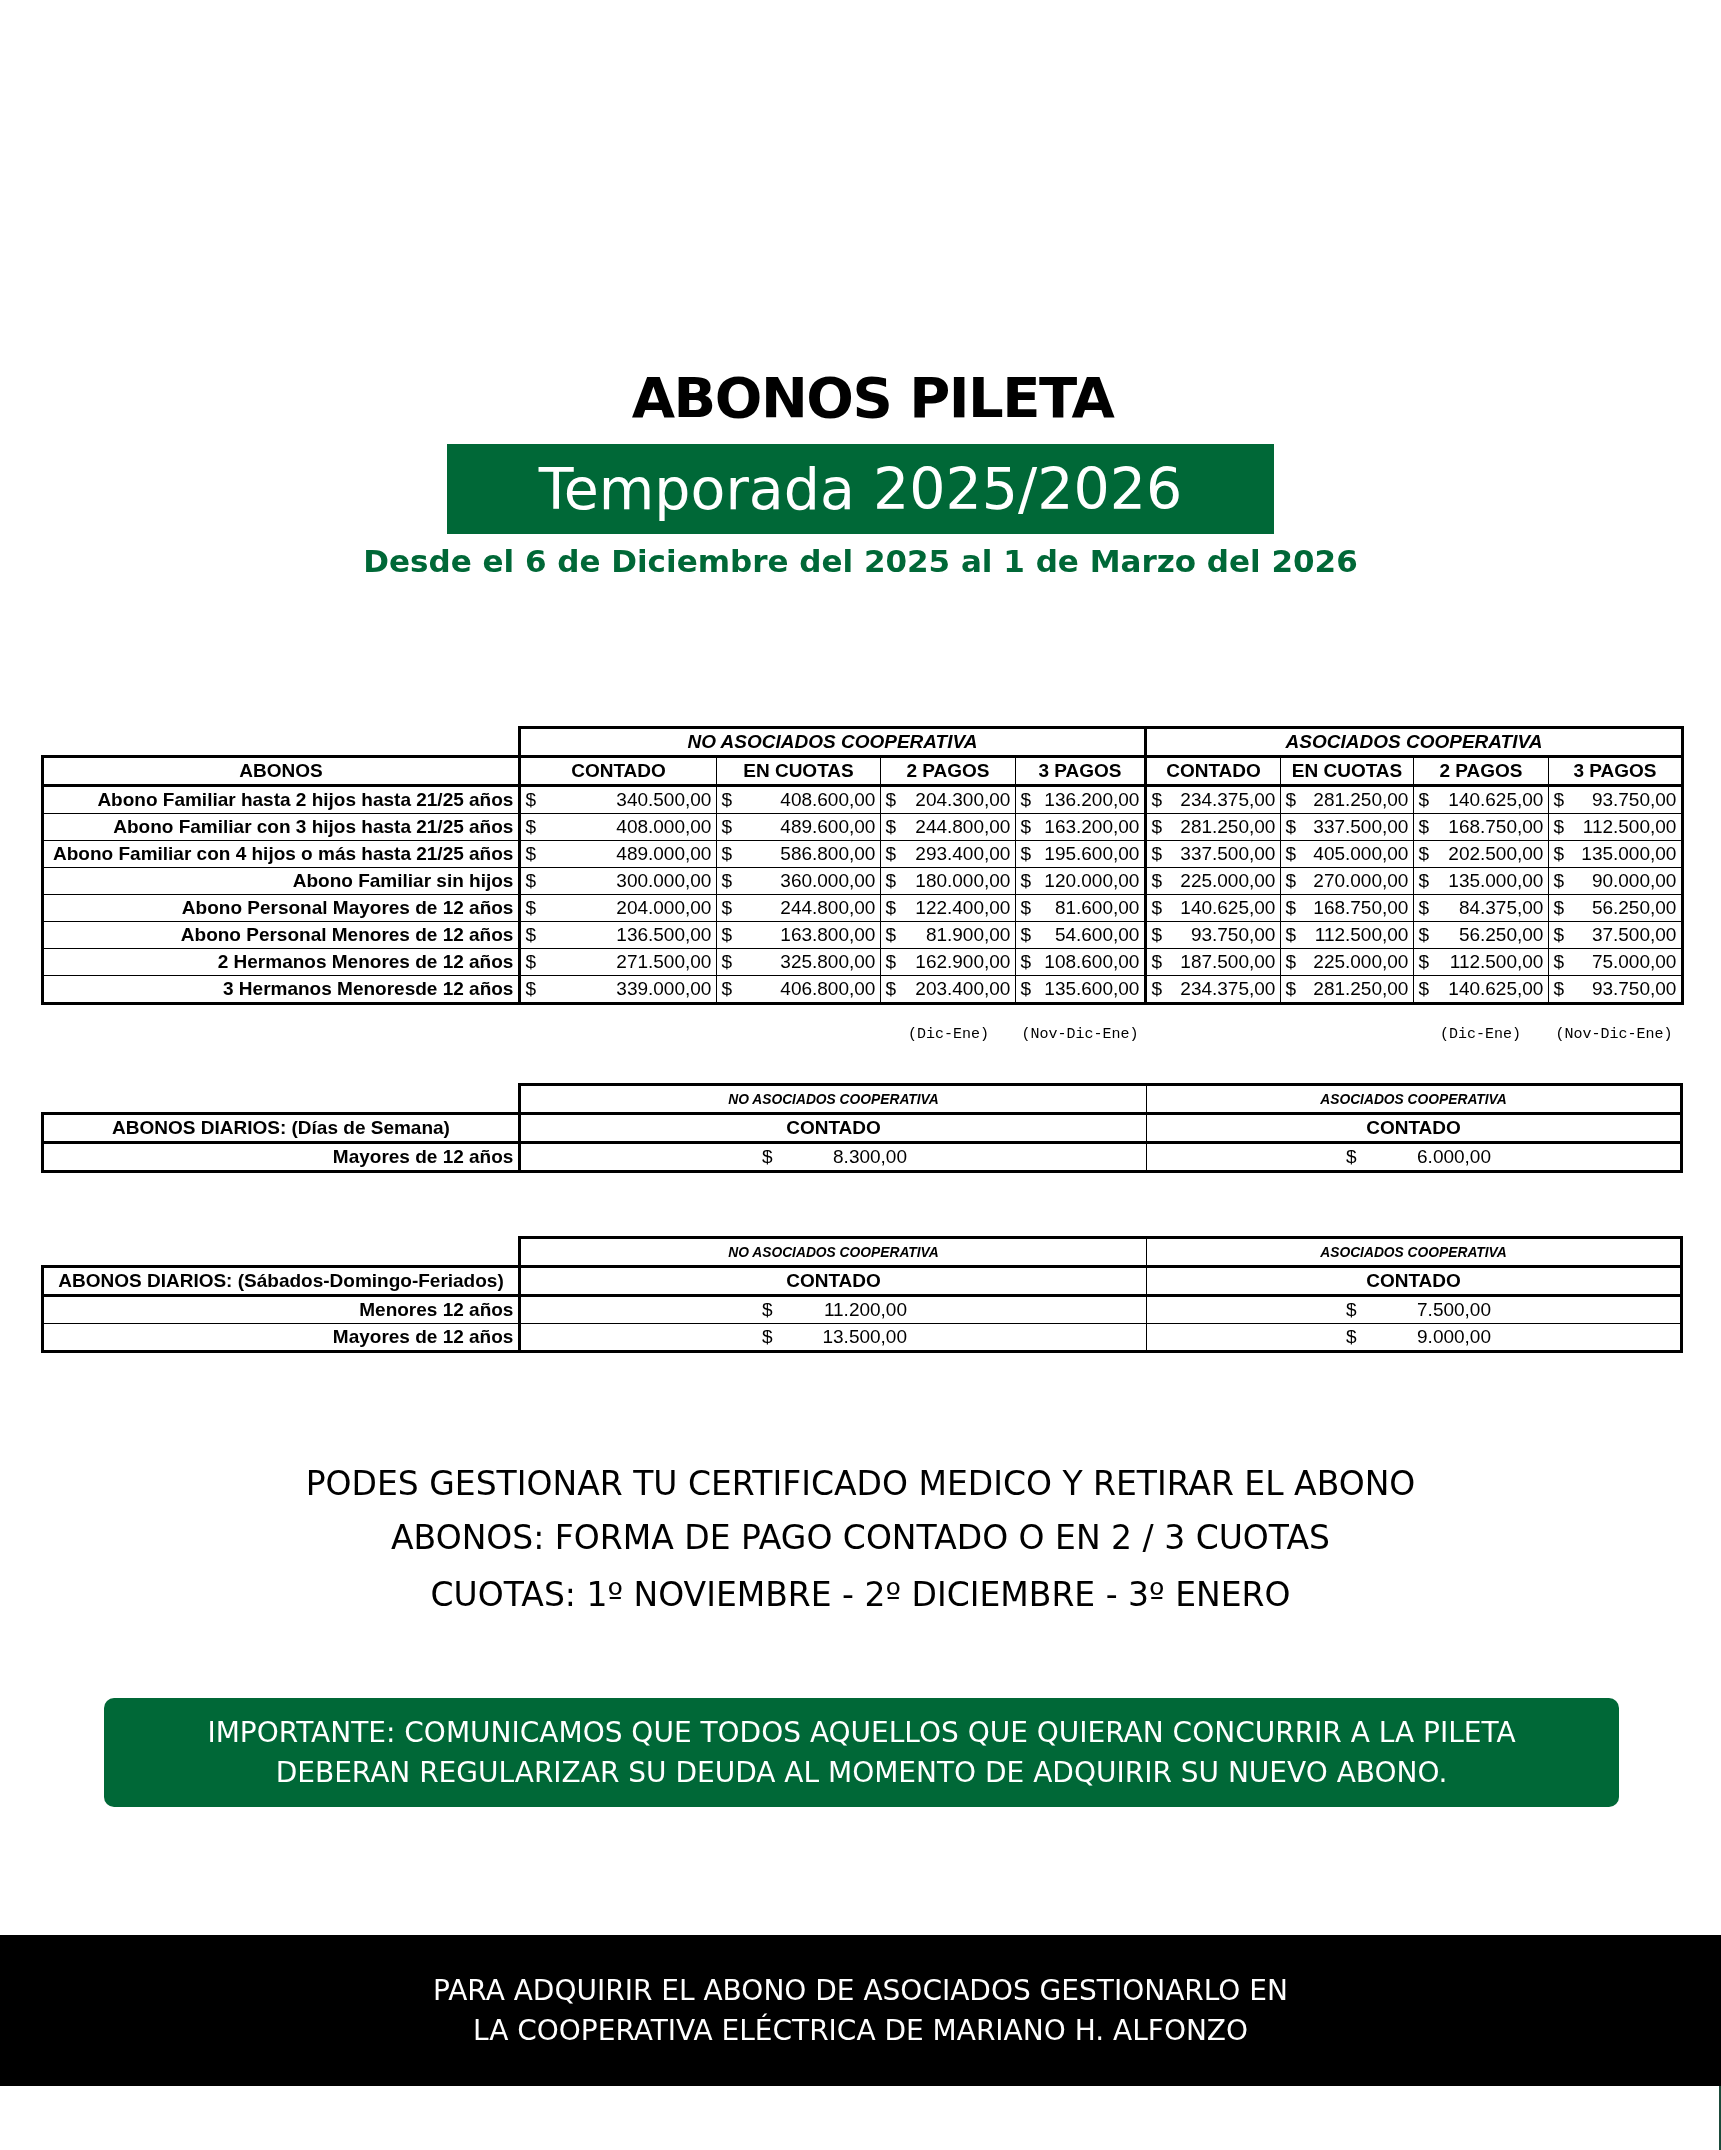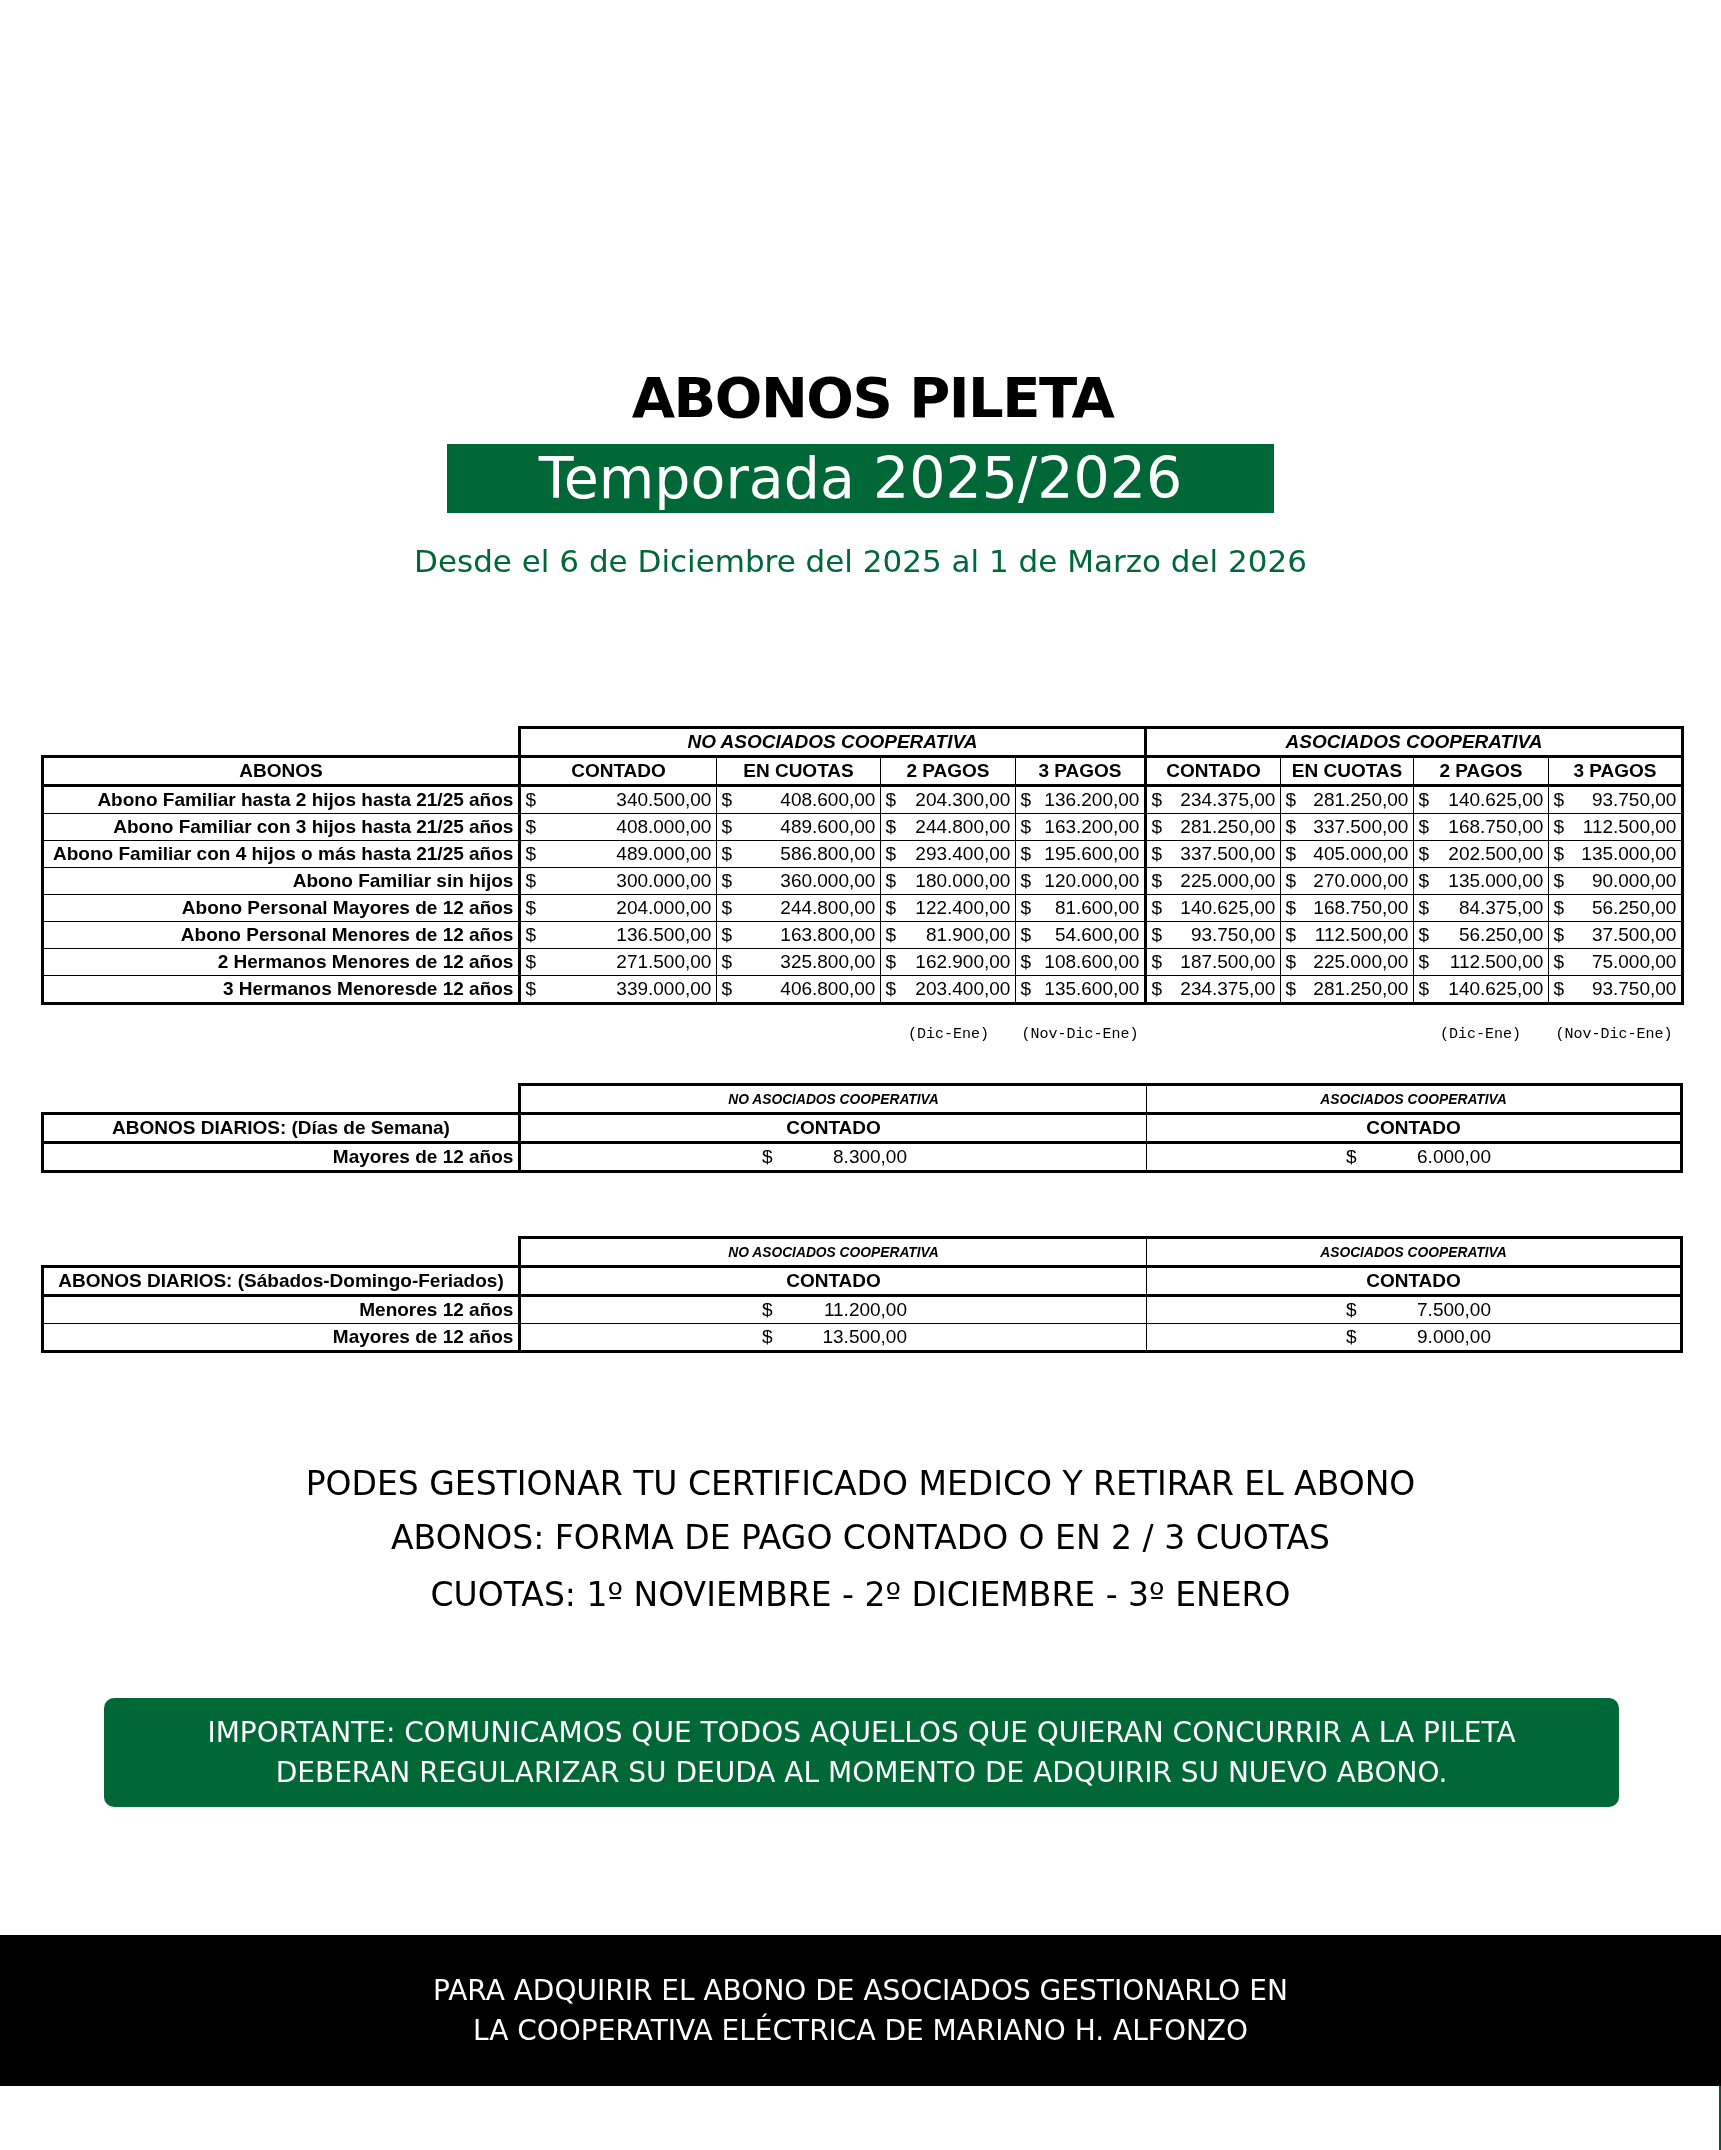--- a/index.html
+++ b/index.html
@@ -1,21 +1,21 @@
 <!DOCTYPE html>
 <html style="font-size:12.2px"><head>
 <meta charset="utf-8">
 <style>
   html, body { margin:0; padding:0; background:#ffffff; }
   body { width:1721px; height:2151px; position:relative; overflow:hidden; font-family:"Liberation Sans", sans-serif; color:#000; }
   .abs { position:absolute; }
   .title { left:12px; width:1721px; top:348px; text-align:center; font-family:"DejaVu Sans", sans-serif; font-weight:bold; font-size:56px; letter-spacing:-1.5px; line-height:99px; }
-  .season-box { left:447px; top:444px; width:827px; height:69px; background:#006837; display:flex; align-items:center; justify-content:center; }
+  .season-box { left:447px; top:444px; width:827px; height:90px; background:#006837; display:flex; align-items:center; justify-content:center; }
   .season-text { color:#fff; font-family:"DejaVu Sans", sans-serif; font-size:57px; line-height:1; }
-  .dates { left:0; width:1721px; top:538px; text-align:center; color:#006837; font-family:"DejaVu Sans", sans-serif; font-weight:normal; font-size:31px; line-height:46px; }
+  .dates { left:0; width:1721px; top:538px; text-align:center; color:#006837; font-family:"DejaVu Sans", sans-serif; font-weight:bold; font-size:31px; line-height:46px; }
 
   table.grid { position:absolute; border-collapse:collapse; table-layout:fixed; font-family:"Liberation Sans Narrow","Liberation Sans", sans-serif; }
   table.grid td { border:1.5px solid #000; padding:0 4.6px; font-size:19px; height:26px; white-space:nowrap; overflow:hidden; }
   table.grid td.blank { border:none; }
   table.grid td.group { font-style:italic; font-weight:bold; text-align:center; border-top:3.1px solid #000; border-bottom:3.1px solid #000; }
   table.grid td.group.small { font-size:13.8px; }
   table.grid td.hdr { font-weight:bold; text-align:center; border-bottom:3.1px solid #000; }
   table.grid td.label { text-align:right;font-weight:bold; }
   table.grid td.money { text-align:right; }
   table.grid td.money .cur { float:left; }

